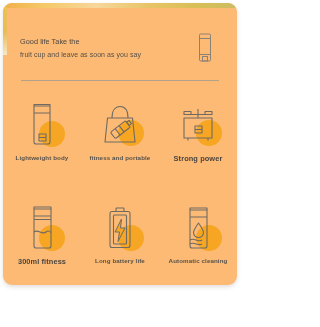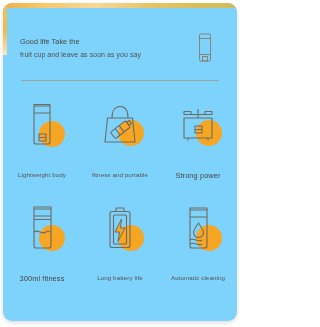--- a/index.html
+++ b/index.html
@@ -13,22 +13,22 @@
     overflow: hidden;
     font-family: "Liberation Sans", sans-serif;
   }
 
   
   #product-card {
     position: absolute;
     left: 3px;
     top: 3px;
     width: 234px;
-    height: 318px;
-    background: #7dd3fc;
+    height: 282px;
+    background: #fdba74;
     border-radius: 9px;
     box-sizing: border-box;
     overflow: hidden;
     box-shadow: 0 2px 4px rgba(120,110,95,0.22);
   }
 
   
   .top-gradient {
     position: absolute;
     left: 0; top: 0;
@@ -119,26 +119,27 @@
     background: #f6a623;
     border-radius: 50%;
     z-index: 0;
   }
   .icon-wrap svg {
     position: relative;
     z-index: 1;
     overflow: visible;
   }
   .cell-label {
-    margin-top: 21px;
+    margin-top: 4px;
     font-size: 6.2px;
     color: #57524b;
     text-align: right;
     letter-spacing: .1px;
     white-space: nowrap;
+    font-weight: bold;
   }
   .cell-label.big {
     font-size: 7.4px;
     color: #4a453f;
   }
 </style>
 </head>
 <body>
 
 <div id="product-card">

